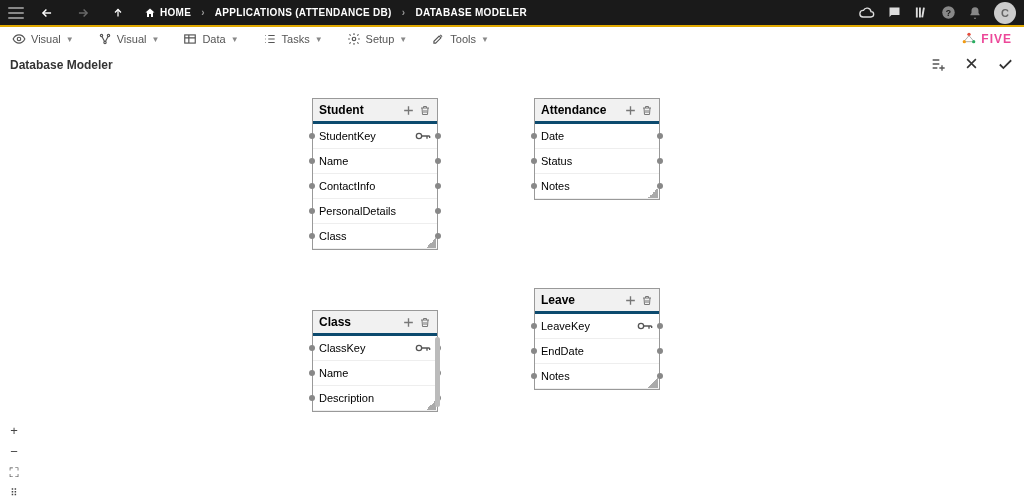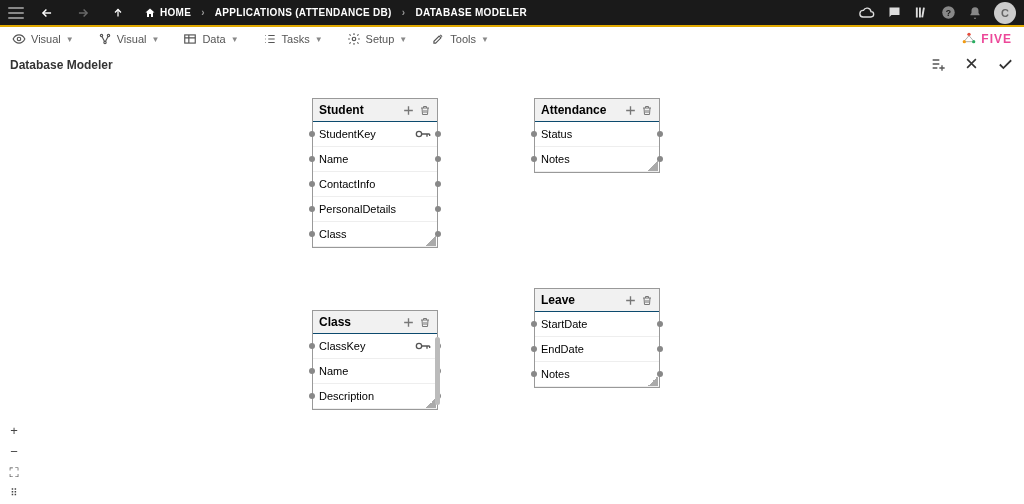--- a/index.html
+++ b/index.html
@@ -27,21 +27,21 @@
   
   .pagetitle { display:flex; align-items:center; padding:4px 10px; font-size:12px; font-weight:bold; color:#333;}
   .pagetitle .actions{ margin-left:auto; display:flex; gap:18px; color:#555; font-size:16px;}
   .pagetitle .actions span{ cursor:pointer;}
 
   
   .canvas { position:absolute; top:77px; left:0; right:0; bottom:0; }
 
   
   .ent { position:absolute; width:126px; border:1px solid #999; background:#fff; font-size:11px;}
-  .ent .ehdr { display:flex; align-items:center; background:#f1f1f1; border-bottom:1px solid #0c4a6e; padding:4px 6px;}
+  .ent .ehdr { display:flex; align-items:center; background:#f1f1f1; border-bottom:3px solid #0c4a6e; padding:4px 6px;}
   .ent .ehdr .name { font-weight:bold; font-size:12px; flex:1;}
   .ent .ehdr .eico { color:#777; cursor:pointer; font-size:13px; margin-left:4px;}
   .ent .fld { display:flex; align-items:center; padding:6px 6px; border-bottom:1px solid #eee; position:relative;}
   .ent .fld:last-child{ border-bottom:none;}
   .ent .fld .key { margin-left:auto; font-size:11px; color:#555;}
   .ent .dot { width:6px; height:6px; border-radius:50%; background:#888; position:absolute;}
   .dotL{ left:-4px; top:50%; transform:translateY(-50%);}
   .dotR{ right:-4px; top:50%; transform:translateY(-50%);}
   .ent .resize{ position:absolute; right:1px; bottom:1px; width:10px; height:10px; background:linear-gradient(135deg, transparent 50%, #aaa 50%);}
   .ent .scrollthumb{ position:absolute; right:-3px; top:26px; bottom:4px; width:5px; background:#bbb; border-radius:3px;}
@@ -276,20 +276,25 @@
           </svg>
         </span>
         <span class="eico">
           <svg width="12" height="13" viewBox="0 0 24 24" fill="none" stroke="#777" stroke-width="2">
             <path d="M4 7h16M9 7V4h6v3M6 7l1 13h10l1-13M10 11v6M14 11v6"></path>
           </svg>
         </span>
       </div>
       <div class="fld">
         <span class="dot dotL"></span>
+        <span>Date</span>
+        <span class="dot dotR"></span>
+      </div>
+      <div class="fld">
+        <span class="dot dotL"></span>
         <span>Status</span>
         <span class="dot dotR"></span>
       </div>
       <div class="fld">
         <span class="dot dotL"></span>
         <span>Notes</span>
         <span class="dot dotR"></span>
       </div>
       <div class="resize"></div>
     </div>
@@ -340,21 +345,27 @@
           </svg>
         </span>
         <span class="eico">
           <svg width="12" height="13" viewBox="0 0 24 24" fill="none" stroke="#777" stroke-width="2">
             <path d="M4 7h16M9 7V4h6v3M6 7l1 13h10l1-13M10 11v6M14 11v6"></path>
           </svg>
         </span>
       </div>
       <div class="fld">
         <span class="dot dotL"></span>
-        <span>StartDate</span>
+        <span>LeaveKey</span>
+        <span class="key">
+          <svg width="16" height="10" viewBox="0 0 24 14" fill="none" stroke="#555" stroke-width="2">
+            <circle cx="6" cy="7" r="4"></circle>
+            <path d="M10 7h12M18 7v4M22 7v3"></path>
+          </svg>
+        </span>
         <span class="dot dotR"></span>
       </div>
       <div class="fld">
         <span class="dot dotL"></span>
         <span>EndDate</span>
         <span class="dot dotR"></span>
       </div>
       <div class="fld">
         <span class="dot dotL"></span>
         <span>Notes</span>

